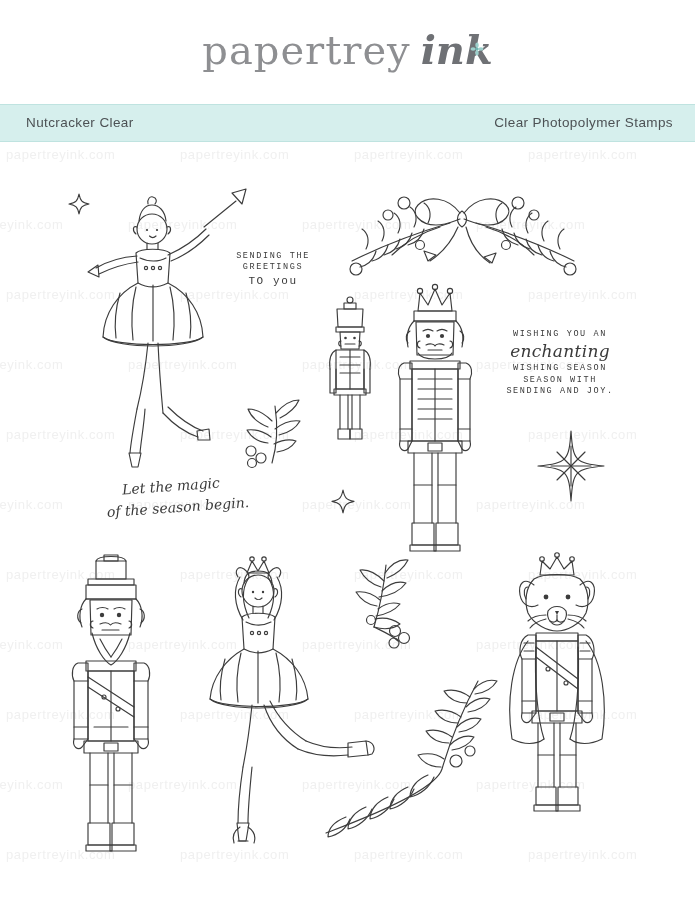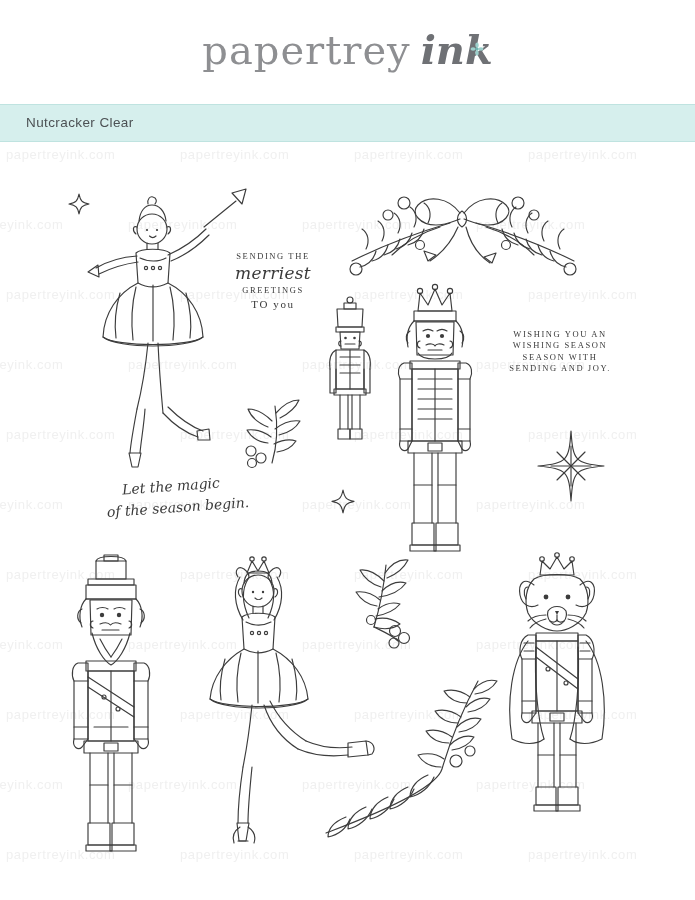--- a/index.html
+++ b/index.html
@@ -115,21 +115,21 @@
   .art svg { display: block; }
 
   
   .senti {
     position: absolute;
     text-align: center;
     color: #3a3a3a;
     line-height: 1.35;
   }
   .senti .cap {
-    font-family: Liberation Serif, serif;
+    font-family: Liberation Mono, monospace;
     font-size: 8.5px;
     letter-spacing: 1.6px;
     display: block;
   }
   .senti .scr {
     font-family: "DejaVu Serif", serif;
     font-style: italic;
     font-size: 15px;
     display: block;
     letter-spacing: 0.3px;
@@ -155,20 +155,21 @@
         <ellipse cx="10" cy="15.6" rx="2.5" ry="3.6"></ellipse>
         <ellipse cx="4.4" cy="10" rx="3.6" ry="2.5"></ellipse>
         <ellipse cx="15.6" cy="10" rx="3.6" ry="2.5"></ellipse>
         <circle cx="10" cy="10" r="2.4" fill="#6fb7b2"></circle>
       </g>
     </svg>
   </div>
 
   <div class="titlebar">
     <div class="left">Nutcracker Clear</div>
+    <div class="right">Clear Photopolymer Stamps</div>
   </div>
 
   <div class="sheet">
 
     <div class="wm-layer" id="wm-layer">
         <span class="wm" style="left: 6px; top: 6px;">papertreyink.com</span>
         <span class="wm" style="left: 180px; top: 6px;">papertreyink.com</span>
         <span class="wm" style="left: 354px; top: 6px;">papertreyink.com</span>
         <span class="wm" style="left: 528px; top: 6px;">papertreyink.com</span>
         <span class="wm" style="left: -46px; top: 76px;">papertreyink.com</span>
@@ -677,27 +678,27 @@
           <path d="M350 678 C346 688 338 694 328 696 C328 686 336 680 346 676"></path>
           <circle cx="456" cy="620" r="6"></circle>
           <circle cx="470" cy="610" r="5"></circle>
         </g>
 
       </svg>
     </div>
 
     <div class="senti" style="left:208px; top:110px; width:130px;">
       <span class="cap">SENDING THE</span>
-      <span class="scr" style="font-size:17px;">merriest</span>
       <span class="cap">GREETINGS</span>
       <span class="cap" style="font-size:11px;">TO you</span>
     </div>
 
     <div class="senti" style="left:485px; top:188px; width:150px;">
       <span class="cap">WISHING YOU AN</span>
+      <span class="scr" style="font-size:17px;">enchanting</span>
       <span class="cap">WISHING SEASON</span>
       <span class="cap">SEASON WITH</span>
       <span class="cap">SENDING AND JOY.</span>
     </div>
 
     <div class="script-only" style="left:86px; top:335px; width:170px; font-size:14px; text-align:center;">
       <div style="transform:rotate(-4deg);">Let the magic</div>
       <div style="transform:rotate(-4deg); margin-left:14px;">of the season begin.</div>
     </div>
 

